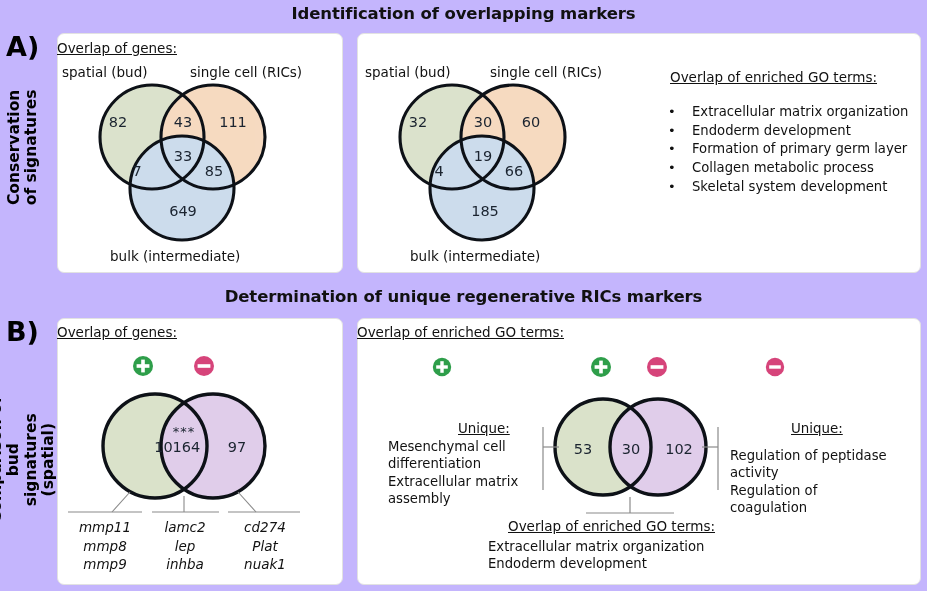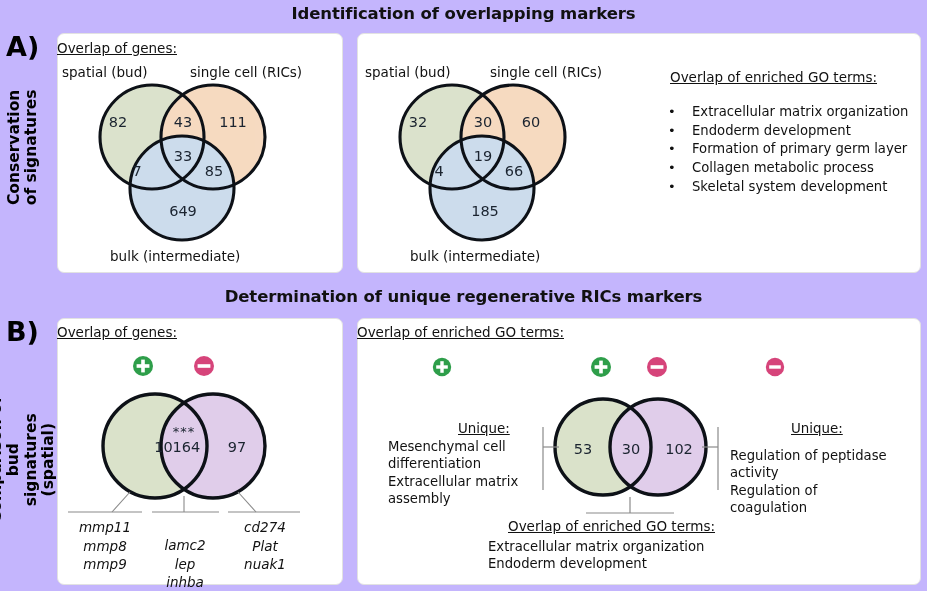--- a/index.html
+++ b/index.html
@@ -286,21 +286,21 @@
 
   <div class="stars" style="left:163px; top:424px; width:42px;">***</div>
 
   <div class="venn-num" style="left:104px; top:439px; width:44px;margin-left:42px;">101</div>
   <div class="venn-num" style="left:163px; top:439px; width:56px;">64</div>
   <div class="venn-num" style="left:217px; top:439px; width:40px;">97</div>
 
   <div class="gene-col" style="left:68px; top:518px; width:74px;">mmp11
 mmp8
 mmp9</div>
-  <div class="gene-col" style="left:150px; top:536px; width:70px;">lamc2
+  <div class="gene-col" style="left:150px; top:518px; width:70px;">lamc2
 lep
 inhba</div>
   <div class="gene-col" style="left:228px; top:518px; width:74px;">cd274
 Plat
 nuak1</div>
 
   <div class="card" style="left:357px; top:318px; width:564px; height:267px;">
   </div>
 
   <div class="hdr-underline" style="left:357px; top:324px; width:564px;">Overlap of enriched GO terms:</div>

